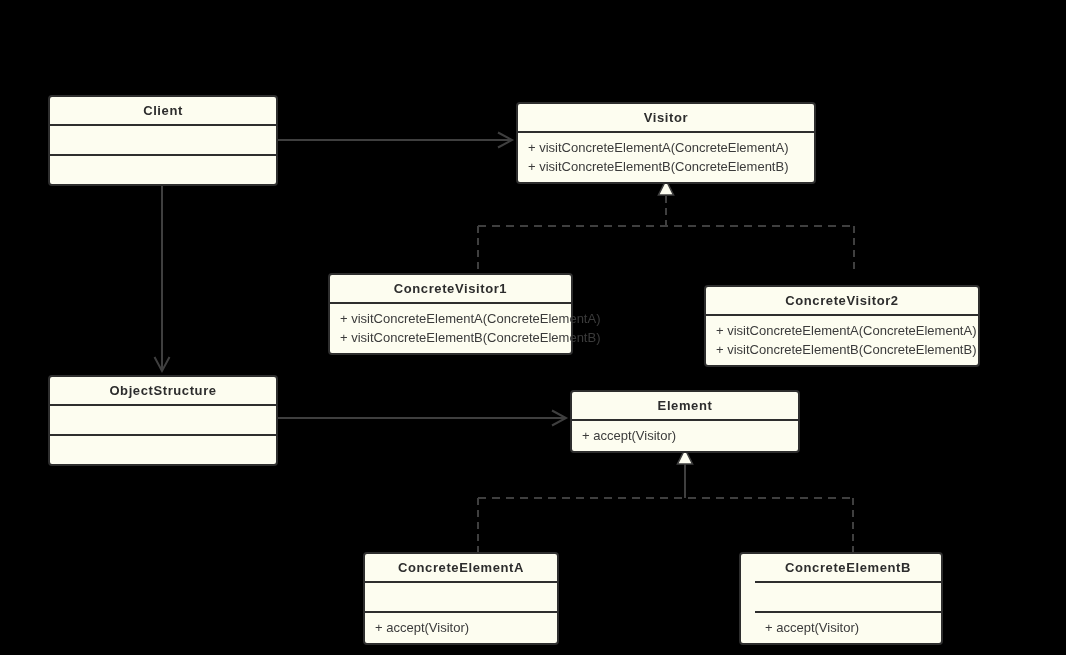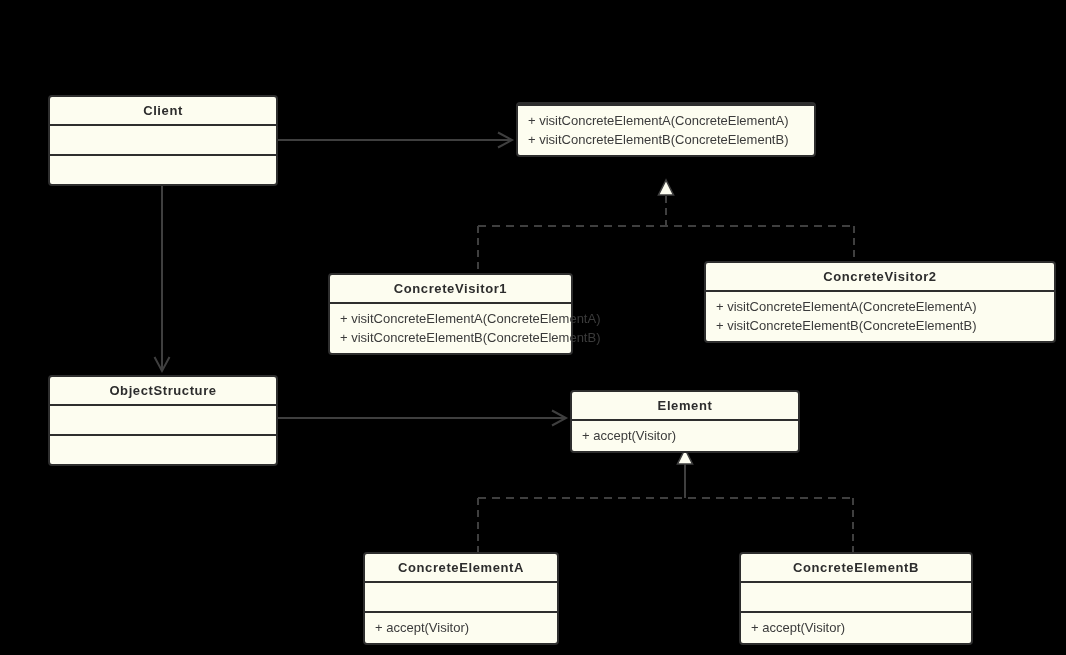--- a/index.html
+++ b/index.html
@@ -87,35 +87,36 @@
     </g>
   </svg>
 
   <div class="uml-class" style="left:48px;top:48px;width:230px;">
     <div class="uml-title">Client</div>
     <div class="uml-comp uml-empty28"></div>
     <div class="uml-comp uml-empty28"></div>
   </div>
 
   <div class="uml-class" style="left:516px;top:55px;width:300px;">
+    <div class="uml-title">Visitor</div>
     <div class="uml-comp uml-members">
       <div class="uml-member">+ visitConcreteElementA(ConcreteElementA)</div>
       <div class="uml-member">+ visitConcreteElementB(ConcreteElementB)</div>
     </div>
   </div>
 
   <div class="uml-class" style="left:328px;top:226px;width:245px;">
     <div class="uml-title">ConcreteVisitor1</div>
     <div class="uml-comp uml-members">
       <div class="uml-member">+ visitConcreteElementA(ConcreteElementA)</div>
       <div class="uml-member">+ visitConcreteElementB(ConcreteElementB)</div>
     </div>
   </div>
 
-  <div class="uml-class" style="left:704px;top:214px;width:352px;">
+  <div class="uml-class" style="left:704px;top:238px;width:276px;">
     <div class="uml-title">ConcreteVisitor2</div>
     <div class="uml-comp uml-members">
       <div class="uml-member">+ visitConcreteElementA(ConcreteElementA)</div>
       <div class="uml-member">+ visitConcreteElementB(ConcreteElementB)</div>
     </div>
   </div>
 
   <div class="uml-class" style="left:48px;top:328px;width:230px;">
     <div class="uml-title">ObjectStructure</div>
     <div class="uml-comp uml-empty28"></div>
@@ -130,21 +131,21 @@
   </div>
 
   <div class="uml-class" style="left:363px;top:505px;width:196px;">
     <div class="uml-title">ConcreteElementA</div>
     <div class="uml-comp uml-empty28"></div>
     <div class="uml-comp uml-members">
       <div class="uml-member">+ accept(Visitor)</div>
     </div>
   </div>
 
-  <div class="uml-class" style="left:739px;top:505px;width:234px;">
+  <div class="uml-class" style="left:739px;top:505px;width:204px;padding-left:14px;">
     <div class="uml-title">ConcreteElementB</div>
     <div class="uml-comp uml-empty28"></div>
     <div class="uml-comp uml-members">
       <div class="uml-member">+ accept(Visitor)</div>
     </div>
   </div>
 
 </div>
 
 </body></html>

